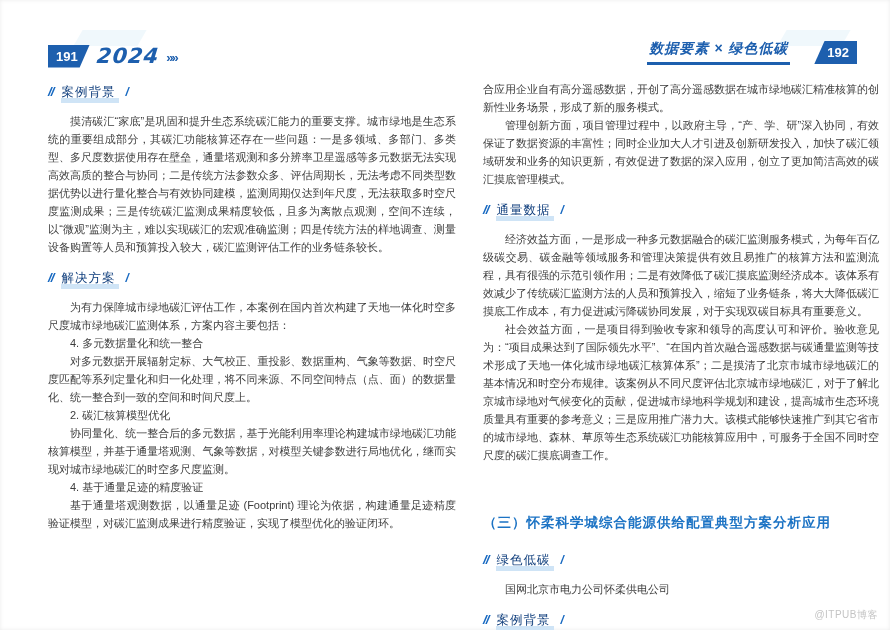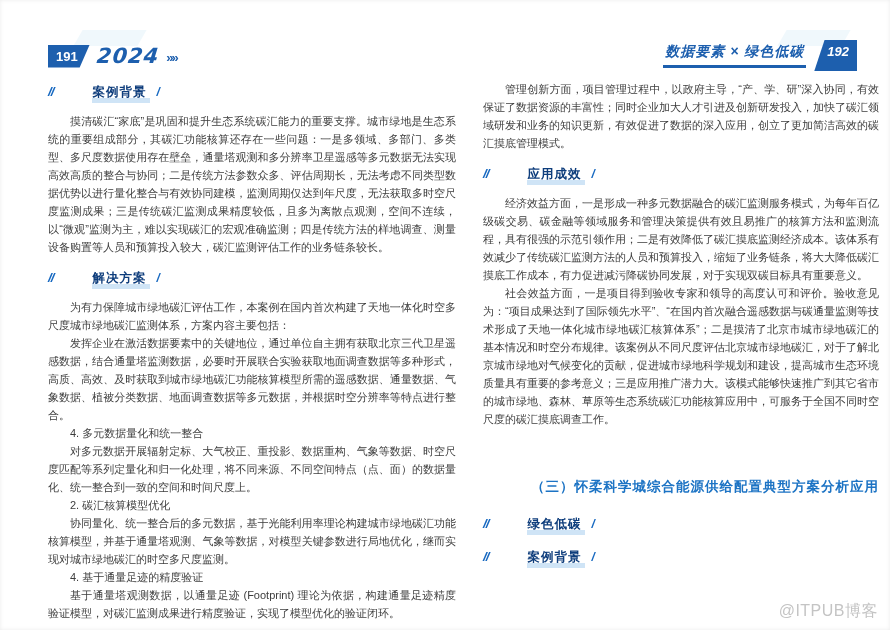--- a/index.html
+++ b/index.html
@@ -34,37 +34,36 @@
     display:inline-block;
     background:#1d5fae; color:#ffffff;
     font-size:13px; font-weight:bold;
     line-height:1;
   }
   .badge-left {
     padding:5px 12px 5px 8px;
     clip-path:polygon(0 0, 100% 0, 76% 100%, 0 100%);
   }
   .badge-right {
-    padding:5px 8px 13px 13px;
+    padding:5px 8px 5px 13px;
     clip-path:polygon(24% 0, 100% 0, 100% 100%, 0 100%);
-    font-style:italic;
   }
   .logo2024 {
     font-size:21px; font-weight:900; font-style:italic;
     color:#1d5fae; letter-spacing:1px;
     transform:skewX(-6deg);
     font-family:"DejaVu Sans", sans-serif;
   }
   .arrows {
     color:#1d5fae; font-size:13px; font-weight:900;
     letter-spacing:-2px; padding-top:3px;
   }
   .hdr-right {
     position:absolute; right:33px; top:40px;
-    display:flex; align-items:center; gap:8px;
+    display:flex; align-items:center; gap:24px;
   }
   .hdr-right-title {
     font-size:14px; font-weight:900; font-style:italic;
     color:#1d5fae; letter-spacing:1px;
     border-bottom:3px solid #1d5fae;
     padding:0 2px 4px 2px;
   }
 
   
   .col { position:absolute; }
@@ -76,52 +75,51 @@
     display:flex; align-items:baseline; gap:7px;
     margin:14px 0 9px 0;
     font-size:12.5px;
   }
   .sec-header.first { margin-top:0; }
   .slash-pre {
     color:#1668c0; font-weight:900; font-style:italic;
     letter-spacing:-1px; font-size:13.5px;
   }
   .sec-label {
-    color:#0e3d7c; font-weight:bold;
+    color:#0e3d7c; font-weight:normal;
     padding:0 3px 2px 1px;
     background:linear-gradient(to top, #cfe4f6 5px, transparent 5px);
     letter-spacing:1px;
-    margin-left:31px;
   }
   .slash-suf {
     color:#1668c0; font-weight:900; font-style:italic;
     font-size:12px;
   }
 
   
   .para {
     margin:0;
     font-size:11px; line-height:18px;
     color:#3d3d3d;
     text-align:justify;
     text-indent:2em;
   }
   .para.no-indent { text-indent:0; }
 
   .sub-heading {
     margin:50px 0 20px 0;
     font-size:13.5px; font-weight:bold;
     color:#1c73c4;
-    text-align:right;
+    text-align:left;
     letter-spacing:1px;
   }
 
   .watermark {
     position:absolute; right:12px; bottom:8px;
-    color:#c4c4c4; font-size:16px;
+    color:#c4c4c4; font-size:10px;
     letter-spacing:0.5px;
   }
 </style>
 </head>
 <body>
 
 <div class="page">
 
   <div class="deco tl"></div>
   <div class="deco tr"></div>
@@ -145,49 +143,50 @@
       <span class="slash-suf">/</span>
     </div>
     <p class="para">摸清碳汇“家底”是巩固和提升生态系统碳汇能力的重要支撑。城市绿地是生态系统的重要组成部分，其碳汇功能核算还存在一些问题：一是多领域、多部门、多类型、多尺度数据使用存在壁垒，通量塔观测和多分辨率卫星遥感等多元数据无法实现高效高质的整合与协同；二是传统方法参数众多、评估周期长，无法考虑不同类型数据优势以进行量化整合与有效协同建模，监测周期仅达到年尺度，无法获取多时空尺度监测成果；三是传统碳汇监测成果精度较低，且多为离散点观测，空间不连续，以“微观”监测为主，难以实现碳汇的宏观准确监测；四是传统方法的样地调查、测量设备购置等人员和预算投入较大，碳汇监测评估工作的业务链条较长。</p>
 
     <div class="sec-header">
       <span class="slash-pre">//</span>
       <span class="sec-label">解决方案</span>
       <span class="slash-suf">/</span>
     </div>
     <p class="para">为有力保障城市绿地碳汇评估工作，本案例在国内首次构建了天地一体化时空多尺度城市绿地碳汇监测体系，方案内容主要包括：</p>
-    <p class="para">发挥企业在激活数据要素中的关键地位，通过单位自主拥有获取北京三代卫星遥感数据，结合通量塔监测数据，必要时开展联合实验获取地面调查数据等多种形式，高质、高效、及时获取到城市绿地碳汇功能核算模型所需的遥感数据、通量数据、气象数据、植被分类数据、地面调查数据等多元数据，并根据时空分辨率等特点进行整合。</p>
     <p class="para">4. 多元数据量化和统一整合</p>
     <p class="para">对多元数据开展辐射定标、大气校正、重投影、数据重构、气象等数据、时空尺度匹配等系列定量化和归一化处理，将不同来源、不同空间特点（点、面）的数据量化、统一整合到一致的空间和时间尺度上。</p>
     <p class="para">2. 碳汇核算模型优化</p>
     <p class="para">协同量化、统一整合后的多元数据，基于光能利用率理论构建城市绿地碳汇功能核算模型，并基于通量塔观测、气象等数据，对模型关键参数进行局地优化，继而实现对城市绿地碳汇的时空多尺度监测。</p>
     <p class="para">4. 基于通量足迹的精度验证</p>
     <p class="para">基于通量塔观测数据，以通量足迹 (Footprint) 理论为依据，构建通量足迹精度验证模型，对碳汇监测成果进行精度验证，实现了模型优化的验证闭环。</p>
 
   </div>
 
   <div class="col col-right">
 
+    <p class="para no-indent">合应用企业自有高分遥感数据，开创了高分遥感数据在城市绿地碳汇精准核算的创新性业务场景，形成了新的服务模式。</p>
     <p class="para">管理创新方面，项目管理过程中，以政府主导，“产、学、研”深入协同，有效保证了数据资源的丰富性；同时企业加大人才引进及创新研发投入，加快了碳汇领域研发和业务的知识更新，有效促进了数据的深入应用，创立了更加简洁高效的碳汇摸底管理模式。</p>
 
     <div class="sec-header">
       <span class="slash-pre">//</span>
-      <span class="sec-label">应用成效</span>
+      <span class="sec-label">通量数据</span>
       <span class="slash-suf">/</span>
     </div>
     <p class="para">经济效益方面，一是形成一种多元数据融合的碳汇监测服务模式，为每年百亿级碳交易、碳金融等领域服务和管理决策提供有效且易推广的核算方法和监测流程，具有很强的示范引领作用；二是有效降低了碳汇摸底监测经济成本。该体系有效减少了传统碳汇监测方法的人员和预算投入，缩短了业务链条，将大大降低碳汇摸底工作成本，有力促进减污降碳协同发展，对于实现双碳目标具有重要意义。</p>
     <p class="para">社会效益方面，一是项目得到验收专家和领导的高度认可和评价。验收意见为：“项目成果达到了国际领先水平”、“在国内首次融合遥感数据与碳通量监测等技术形成了天地一体化城市绿地碳汇核算体系”；二是摸清了北京市城市绿地碳汇的基本情况和时空分布规律。该案例从不同尺度评估北京城市绿地碳汇，对于了解北京城市绿地对气候变化的贡献，促进城市绿地科学规划和建设，提高城市生态环境质量具有重要的参考意义；三是应用推广潜力大。该模式能够快速推广到其它省市的城市绿地、森林、草原等生态系统碳汇功能核算应用中，可服务于全国不同时空尺度的碳汇摸底调查工作。</p>
 
     <h2 class="sub-heading">（三）怀柔科学城综合能源供给配置典型方案分析应用</h2>
 
     <div class="sec-header">
       <span class="slash-pre">//</span>
       <span class="sec-label">绿色低碳</span>
       <span class="slash-suf">/</span>
     </div>
+    <p class="para">国网北京市电力公司怀柔供电公司</p>
 
     <div class="sec-header">
       <span class="slash-pre">//</span>
       <span class="sec-label">案例背景</span>
       <span class="slash-suf">/</span>
     </div>
 
   </div>
 
   <div class="watermark">@ITPUB博客</div>

